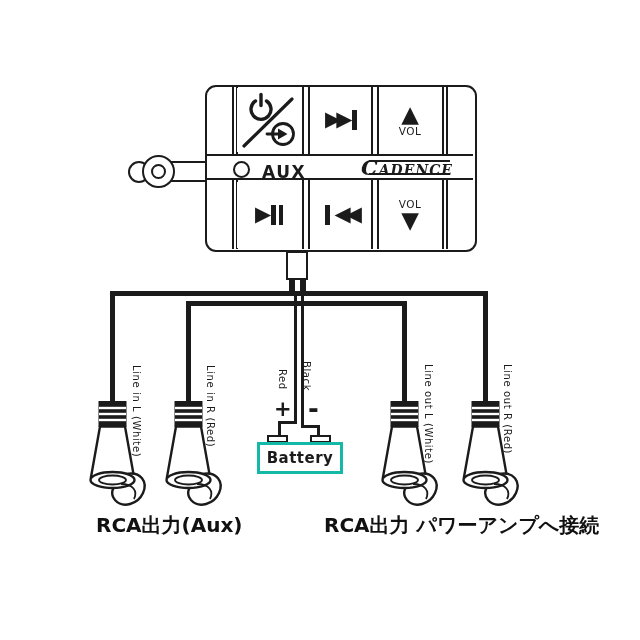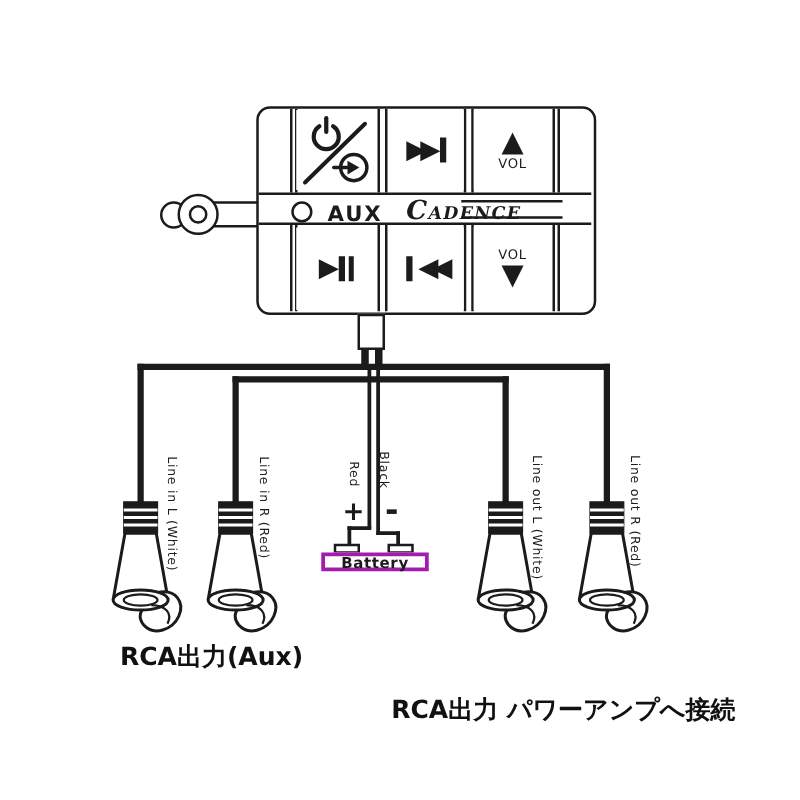--- a/index.html
+++ b/index.html
@@ -12,43 +12,43 @@
   .vline{position:absolute;width:1.6px;background:#1b1b1b;}
   .btn{position:absolute;display:flex;align-items:center;justify-content:center;background:#fff;}
   .tri{font-size:21px;line-height:1;letter-spacing:-5px;padding-right:5px;transform:translateY(-1px);}
   .vbar{display:inline-block;width:4.5px;height:20px;background:#1b1b1b;}
   .vbar + .vbar{margin-left:3px;}
   .volbtn{flex-direction:column;gap:1px;}
   .tribig{font-size:23px;line-height:0.9;}
   .vol-label{font-size:10.5px;font-weight:400;letter-spacing:0.5px;line-height:1;}
   .led{position:absolute;left:26px;top:74px;width:13px;height:13px;border:2px solid #1b1b1b;border-radius:50%;background:#fff;}
   .aux{position:absolute;left:55px;top:75px;font-size:17px;font-weight:800;letter-spacing:1.5px;}
-  .logo{position:absolute;left:118px;top:70px;width:128px;height:20px;display:flex;align-items:center;justify-content:flex-start;}
+  .logo{position:absolute;left:118px;top:70px;width:128px;height:20px;display:flex;align-items:center;justify-content:flex-end;}
   .logo-text{font-family:"DejaVu Serif","Liberation Serif",serif;font-style:italic;font-weight:900;
              font-size:14px;letter-spacing:1px;position:relative;line-height:1;}
   .logo-text::first-letter{font-size:21px;}
   .logo::before,.logo::after{content:"";position:absolute;left:34%;right:2%;height:1.6px;background:#1b1b1b;}
   .logo::before{top:3px;} .logo::after{bottom:2px;}
   
   .tab-back{position:absolute;left:128px;top:161px;width:22px;height:22px;border:2.5px solid #1b1b1b;
             border-radius:50%;background:#fff;box-sizing:border-box;z-index:1;}
   .tab-arm{position:absolute;left:156px;top:161px;width:52px;height:21px;background:#fff;box-sizing:border-box;
            border-top:2.5px solid #1b1b1b;border-bottom:2.5px solid #1b1b1b;z-index:2;}
   .ring{position:absolute;left:142px;top:155px;width:33px;height:33px;border:2.5px solid #1b1b1b;
         border-radius:50%;background:#fff;box-sizing:border-box;z-index:5;}
   .ring-inner{position:absolute;left:6.5px;top:6.5px;width:15px;height:15px;border:2.5px solid #1b1b1b;
               border-radius:50%;box-sizing:border-box;background:#fff;}
   
   .wire{position:absolute;background:#1b1b1b;z-index:1;}
   .conn-block{position:absolute;left:286px;top:251px;width:22px;height:29px;background:#fff;
               border:2.2px solid #1b1b1b;box-sizing:border-box;z-index:5;}
   .terminal{position:absolute;width:21px;height:8px;border:2px solid #1b1b1b;background:#fff;box-sizing:border-box;}
-  .battery{position:absolute;left:257px;top:442px;width:86px;height:15px;border:3px solid #a21caf;
+  .battery{position:absolute;left:257px;top:442px;width:86px;height:32px;border:3px solid #14b8a6;
            background:#fff;box-sizing:border-box;display:flex;align-items:center;justify-content:center;
-           font-weight:800;font-size:12px;letter-spacing:0.5px;}
+           font-weight:800;font-size:15px;letter-spacing:0.5px;}
   .vlabel{position:absolute;writing-mode:vertical-rl;text-orientation:mixed;font-size:10px;
           letter-spacing:0.6px;white-space:nowrap;color:#1b1b1b;}
   .sign{position:absolute;font-size:21px;font-weight:900;line-height:1;}
   .rca{position:absolute;z-index:2;}
   .caption{position:absolute;font-weight:700;font-size:20px;color:#111;white-space:nowrap;
            font-family:"DejaVu Sans","Liberation Sans",sans-serif;}
 </style>
 </head>
 <body>
 
@@ -210,15 +210,15 @@
   <div class="vlabel" style="left:131px;top:365px;">Line in L (White)</div>
   <div class="vlabel" style="left:205px;top:365px;">Line in R (Red)</div>
   <div class="vlabel" style="left:277px;top:369px;">Red</div>
   <div class="vlabel" style="left:301px;top:361px;">Black</div>
   <div class="vlabel" style="left:423px;top:364px;">Line out L (White)</div>
   <div class="vlabel" style="left:502px;top:364px;">Line out R (Red)</div>
   <div class="sign" style="left:274px;top:399px;">+</div>
   <div class="sign" style="left:308px;top:396px;font-size:26px;">-</div>
 
   <div class="caption" style="left:96px;top:512px;">RCA出力(Aux)</div>
-  <div class="caption" style="left:313px;top:512px;margin-top:42px;">RCA出力 パワーアンプへ接続</div>
+  <div class="caption" style="left:324px;top:512px;">RCA出力 パワーアンプへ接続</div>
 
 </div>
 
 </body></html>

